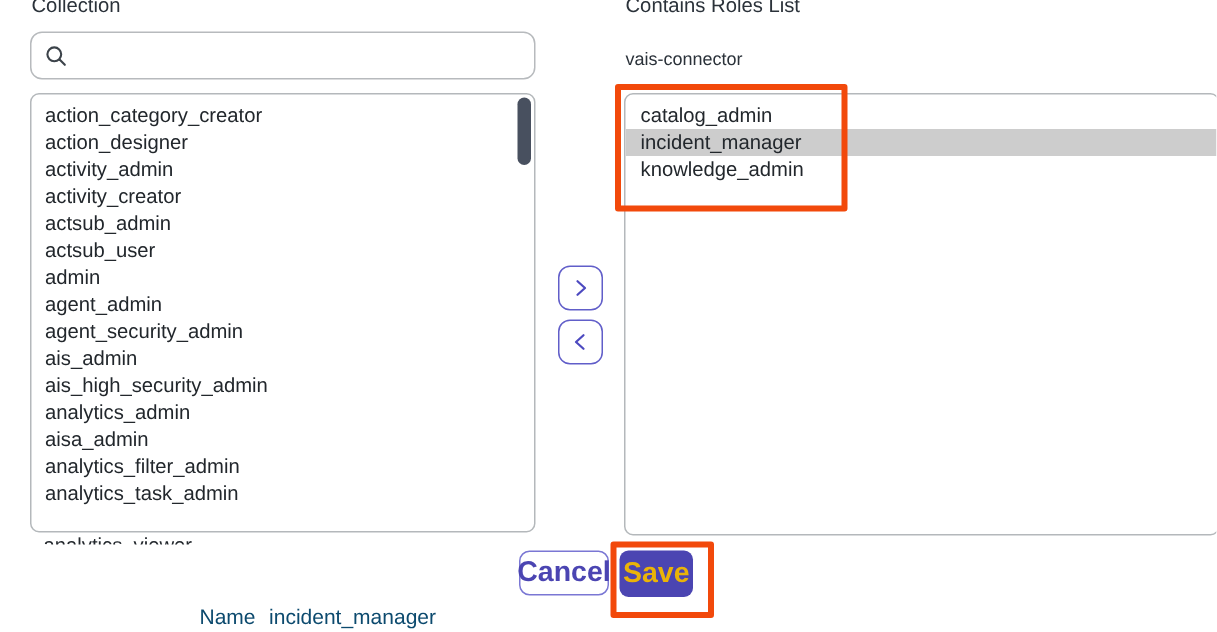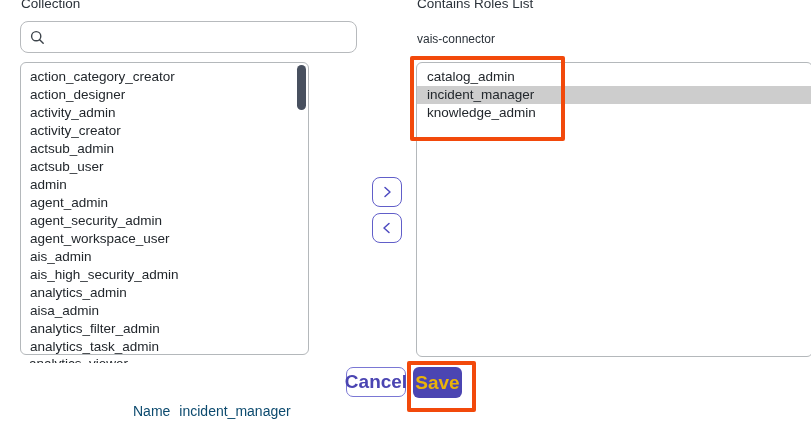--- a/index.html
+++ b/index.html
@@ -18,21 +18,21 @@
   }
   .search-box input{
     border:none;outline:none;flex:1;font-family:"Liberation Sans",sans-serif;
     font-size:13.5px;color:#262c33;background:transparent;margin-left:6px;height:20px;
   }
   
   .listbox{
     position:absolute;border:1px solid #b4b8bb;border-radius:6px;background:#fff;
     box-sizing:border-box;overflow:hidden;padding-top:5px;
   }
-  .listbox.left{left:20px;top:62px;width:289px;height:293px;}
+  .listbox.left{left:20px;top:62px;width:337px;height:293px;}
   .listbox.right{left:416px;top:62px;width:397px;height:295px;}
   .list-option{
     height:18px;line-height:18px;padding-left:9px;font-size:13.5px;color:#22272c;
     white-space:nowrap;
   }
   .listbox.right .list-option{padding-left:10px;}
   .list-option.selected{background:var(--selection-gray,#cdcdcd);}
   
   .clipped-row{
     position:absolute;left:21px;top:357px;width:300px;height:6px;overflow:hidden;
@@ -101,21 +101,20 @@
     <div class="scroll-thumb"></div>
   <div class="list-option">action_category_creator</div>
       <div class="list-option">action_designer</div>
       <div class="list-option">activity_admin</div>
       <div class="list-option">activity_creator</div>
       <div class="list-option">actsub_admin</div>
       <div class="list-option">actsub_user</div>
       <div class="list-option">admin</div>
       <div class="list-option">agent_admin</div>
       <div class="list-option">agent_security_admin</div>
-      <div class="list-option">agent_workspace_user</div>
       <div class="list-option">ais_admin</div>
       <div class="list-option">ais_high_security_admin</div>
       <div class="list-option">analytics_admin</div>
       <div class="list-option">aisa_admin</div>
       <div class="list-option">analytics_filter_admin</div>
       <div class="list-option">analytics_task_admin</div>
     </div>
 
   <div class="clipped-row">
     <span>analytics_viewer</span>

